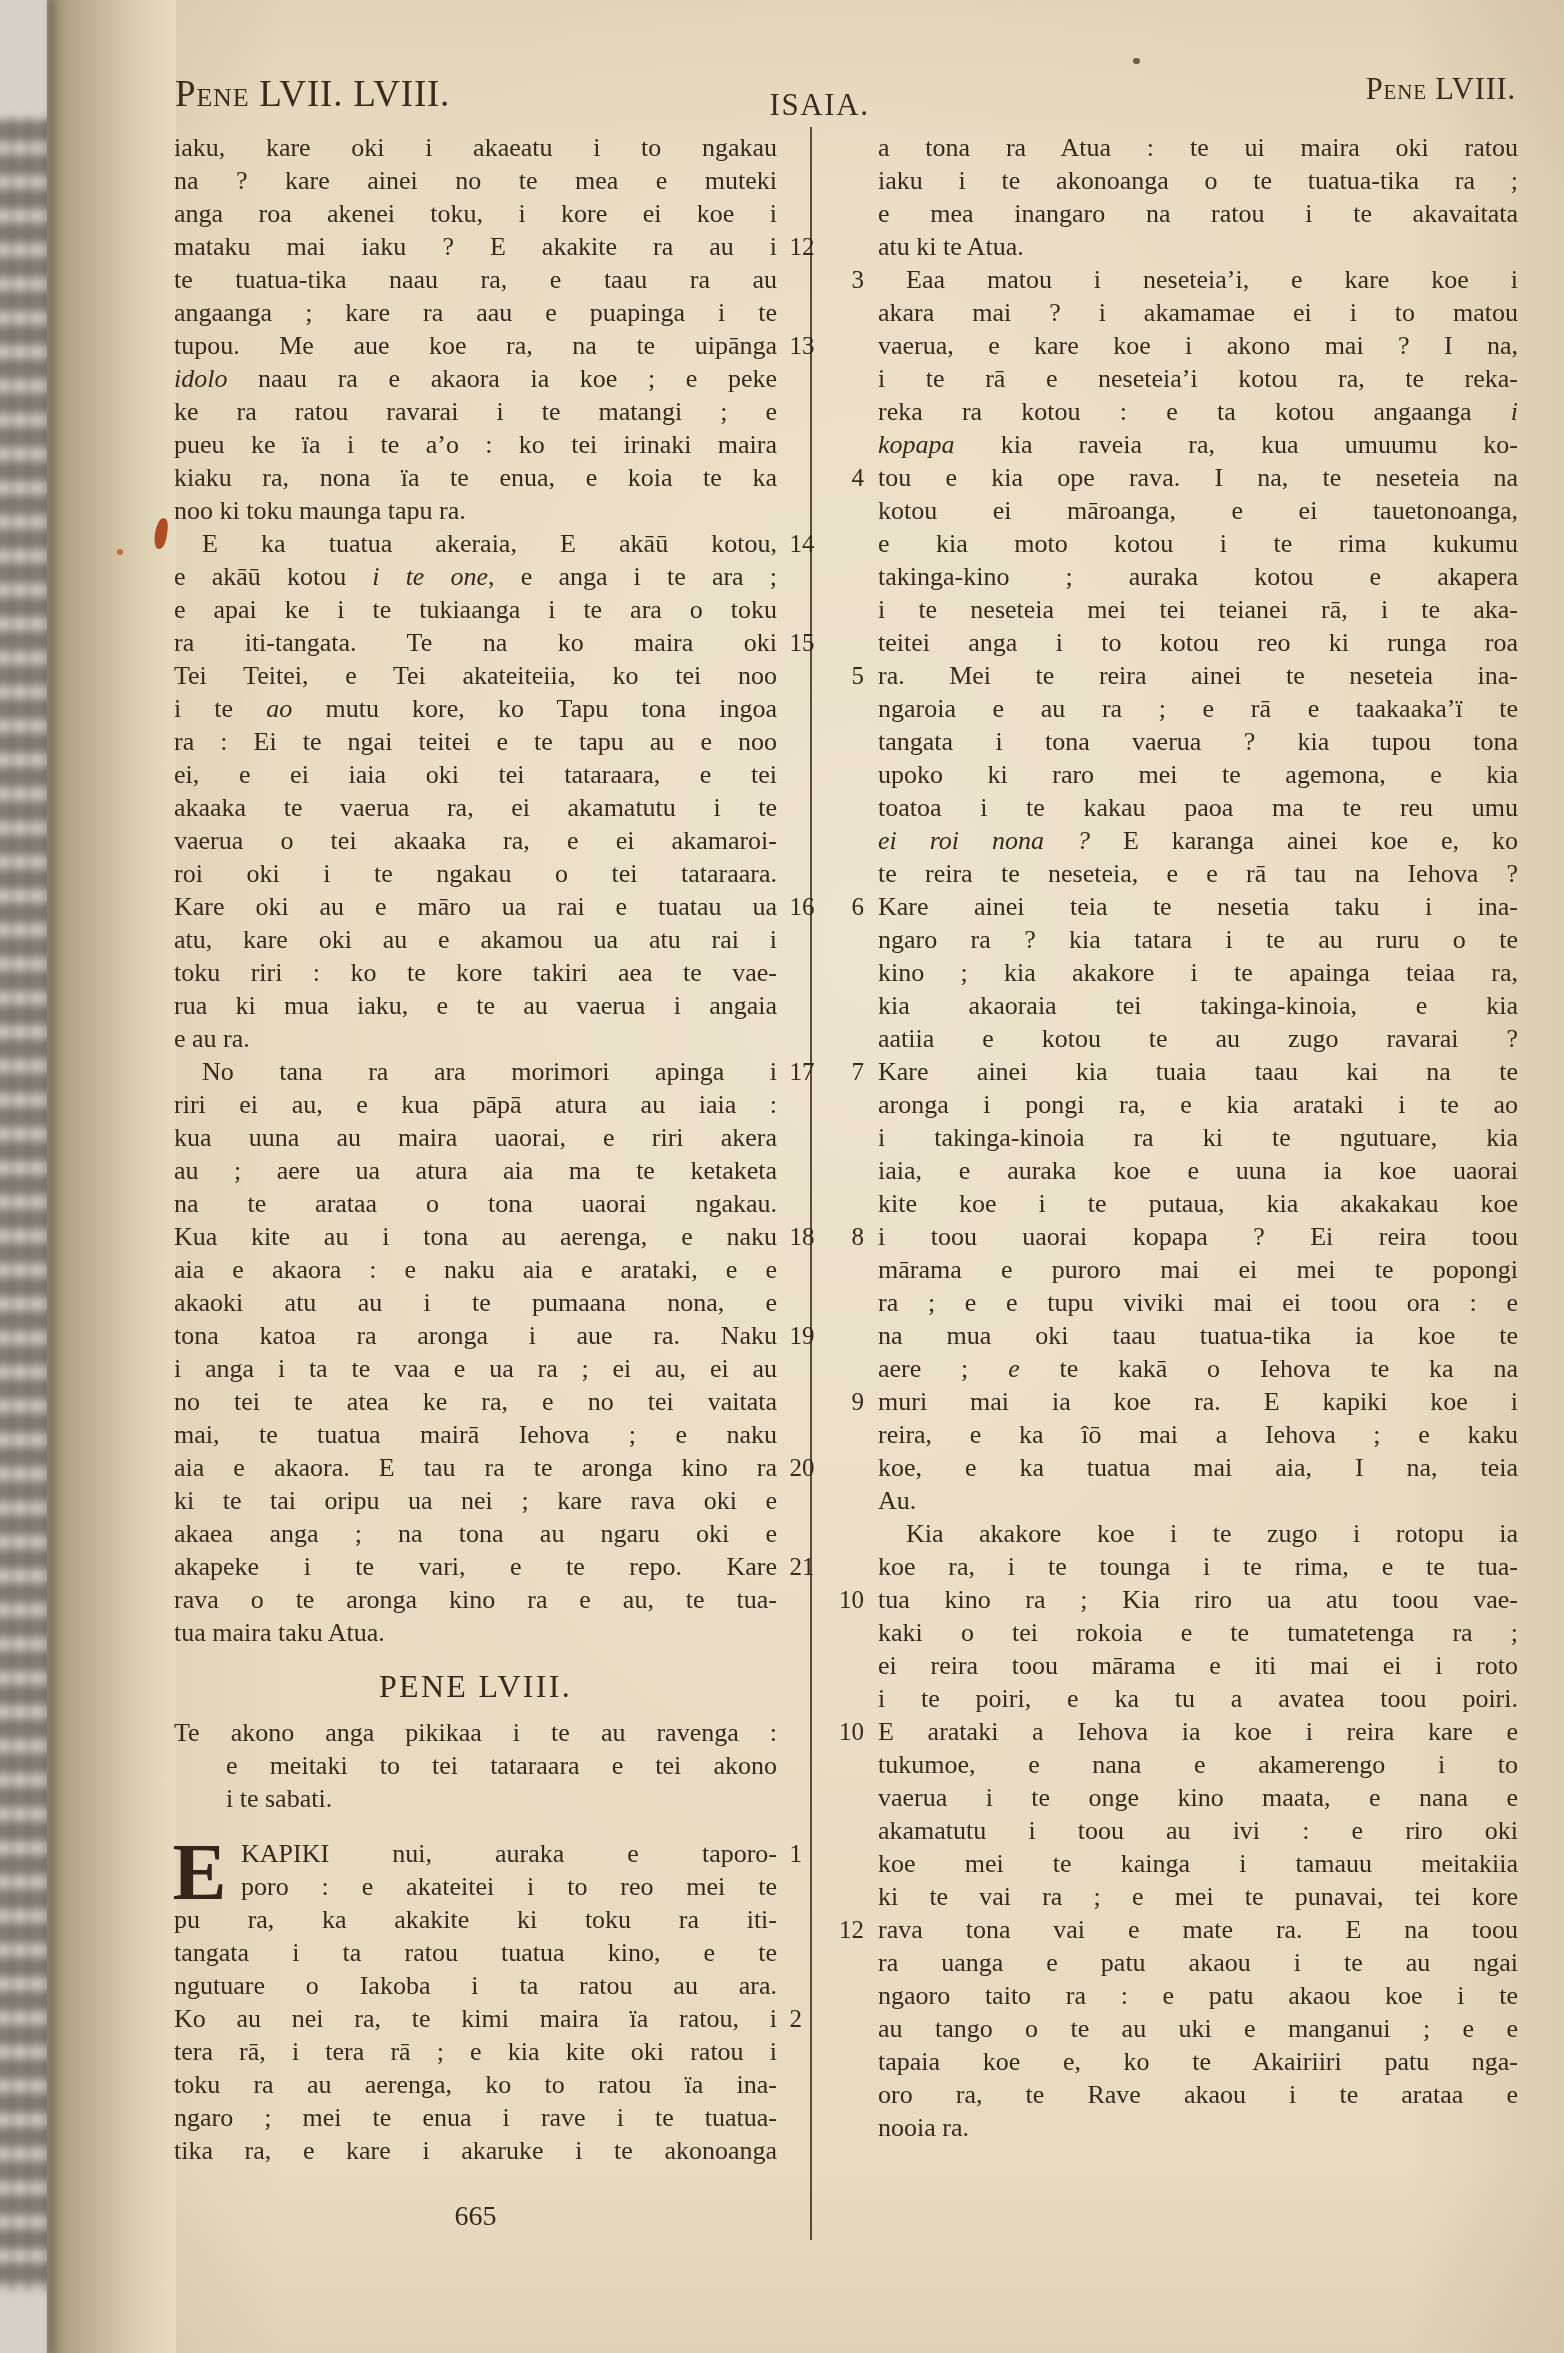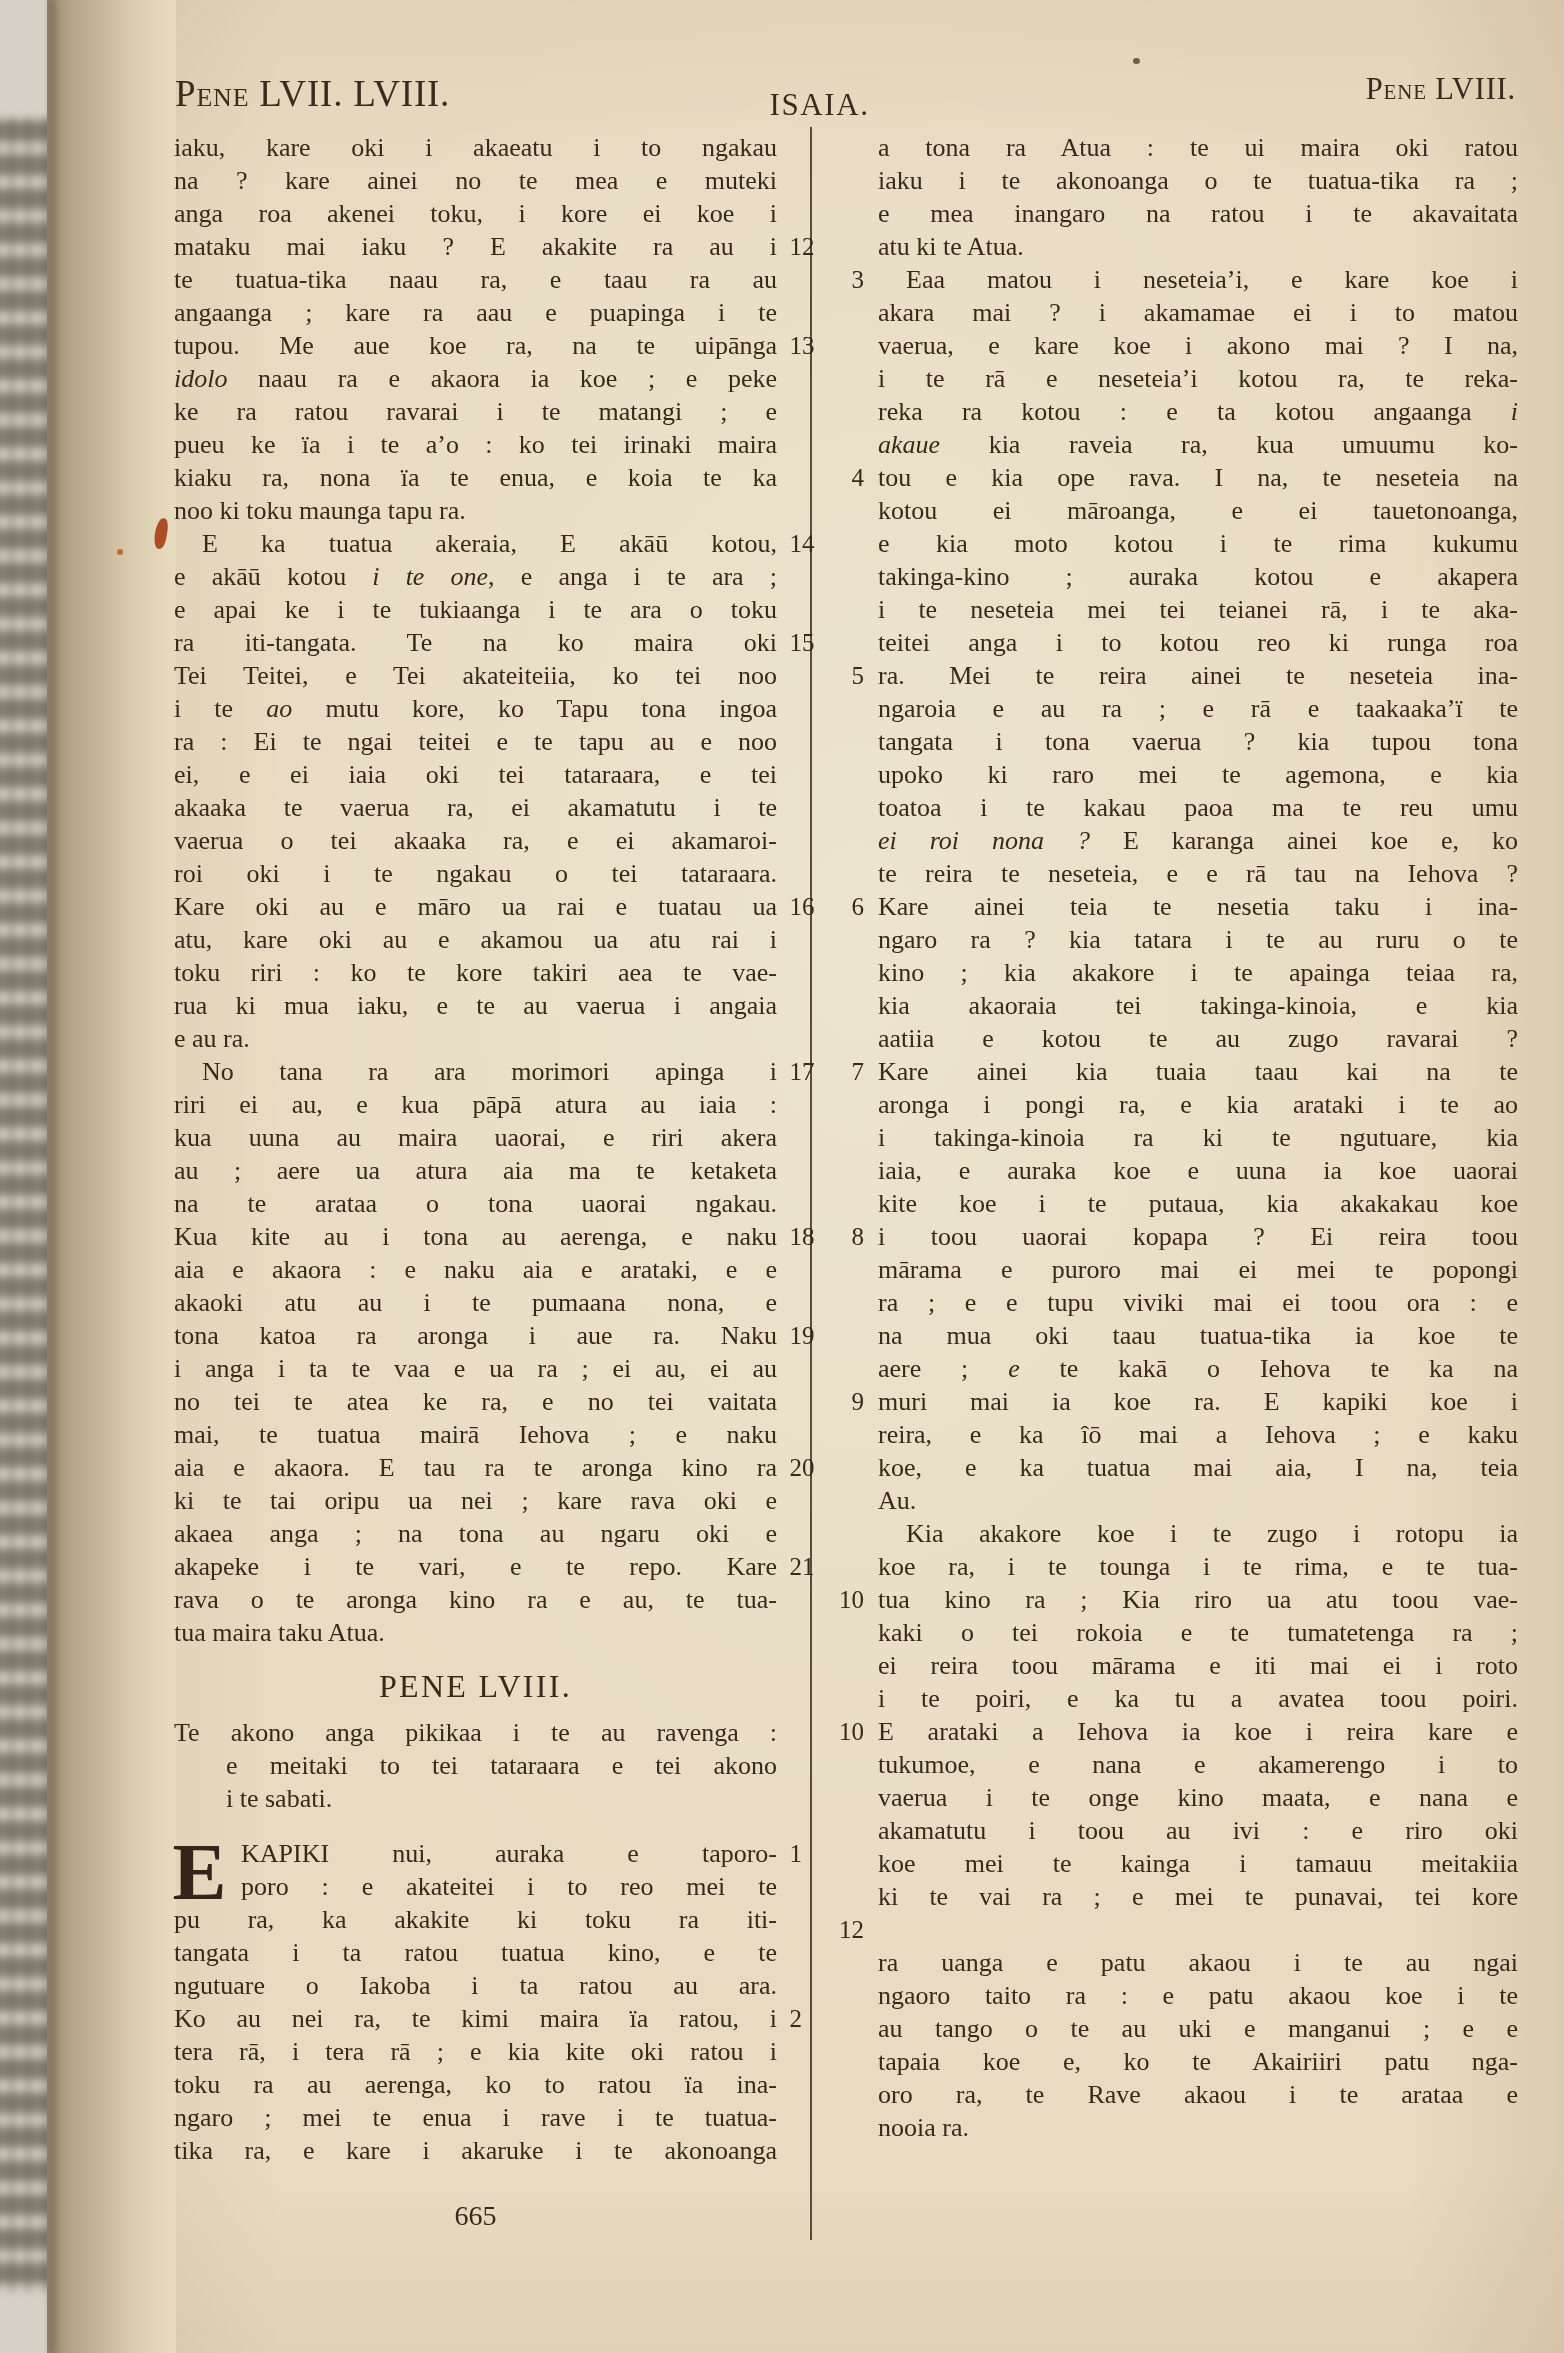--- a/index.html
+++ b/index.html
@@ -148,21 +148,21 @@
   <div class="col col-right" id="col-right">
       <div class="tl"><span>a tona ra Atua :  te ui maira oki ratou</span></div>
       <div class="tl"><span>iaku i te akonoanga o te tuatua-tika ra ;</span></div>
       <div class="tl"><span>e mea inangaro na ratou i te akavaitata</span></div>
       <div class="tl nj"><span>atu ki te Atua.</span></div>
       <div class="tl ind"><span>Eaa matou i neseteia’i, e kare koe i</span><span class="vnum">3</span></div>
       <div class="tl"><span>akara mai ?  i akamamae ei i to matou</span></div>
       <div class="tl"><span>vaerua, e kare koe i akono mai ?  I na,</span></div>
       <div class="tl"><span>i te rā e neseteia’i kotou ra, te reka-</span></div>
       <div class="tl"><span>reka ra kotou :  e ta kotou angaanga <i>i</i></span></div>
-      <div class="tl"><span><i>akaue</i> kia raveia ra, kua umuumu ko-</span></div>
+      <div class="tl"><span><i>kopapa</i> kia raveia ra, kua umuumu ko-</span></div>
       <div class="tl"><span>tou e kia ope rava.   I na, te neseteia na</span><span class="vnum">4</span></div>
       <div class="tl"><span>kotou ei māroanga, e ei tauetonoanga,</span></div>
       <div class="tl"><span>e kia moto kotou i te rima kukumu</span></div>
       <div class="tl"><span>takinga-kino ;  auraka kotou e akapera</span></div>
       <div class="tl"><span>i te neseteia mei tei teianei rā, i te aka-</span></div>
       <div class="tl"><span>teitei anga i to kotou reo ki runga roa</span></div>
       <div class="tl"><span>ra.   Mei te reira ainei te neseteia ina-</span><span class="vnum">5</span></div>
       <div class="tl"><span>ngaroia e au ra ;  e rā e taakaaka’ï te</span></div>
       <div class="tl"><span>tangata i tona vaerua ?  kia tupou tona</span></div>
       <div class="tl"><span>upoko ki raro mei te agemona, e kia</span></div>
@@ -193,21 +193,21 @@
       <div class="tl"><span>tua kino ra ;  Kia riro ua atu toou vae-</span><span class="vnum">10</span></div>
       <div class="tl"><span>kaki o tei rokoia e te tumatetenga ra ;</span></div>
       <div class="tl"><span>ei reira toou mārama e iti mai ei i roto</span></div>
       <div class="tl"><span>i te poiri, e ka tu a avatea toou poiri.</span></div>
       <div class="tl"><span>E arataki a Iehova ia koe i reira kare e</span><span class="vnum">10</span></div>
       <div class="tl"><span>tukumoe, e nana e akamerengo i to</span></div>
       <div class="tl"><span>vaerua i te onge kino maata, e nana e</span></div>
       <div class="tl"><span>akamatutu i toou au ivi :  e riro oki</span></div>
       <div class="tl"><span>koe mei te kainga i tamauu meitakiia</span></div>
       <div class="tl"><span>ki te vai ra ;  e mei te punavai, tei kore</span></div>
-      <div class="tl"><span class="vnum">12</span></div>
+      <div class="tl"><span>rava tona vai e mate ra.   E na toou</span><span class="vnum">12</span></div>
       <div class="tl"><span>ra uanga e patu akaou i te au ngai</span></div>
       <div class="tl"><span>ngaoro taito ra :  e patu akaou koe i te</span></div>
       <div class="tl"><span>au tango o te au uki e manganui ;  e e</span></div>
       <div class="tl"><span>tapaia koe e, ko te Akairiiri patu nga-</span></div>
       <div class="tl"><span>oro ra, te Rave akaou i te arataa e</span></div>
       <div class="tl nj"><span>nooia ra.</span></div>
     </div>
 
   <div class="pageno">665</div>
 

